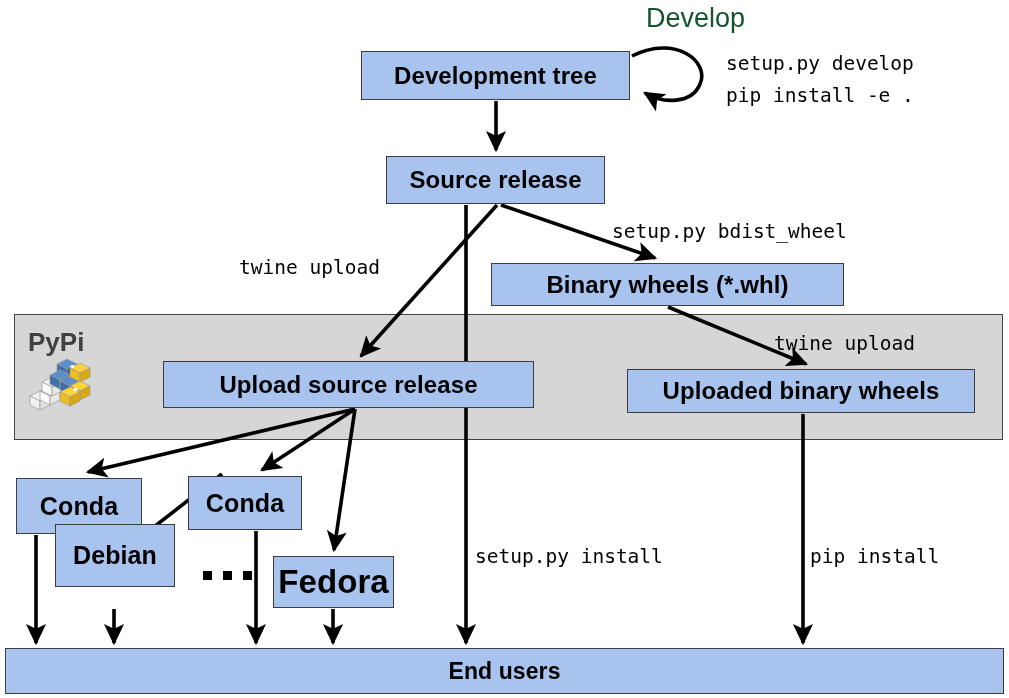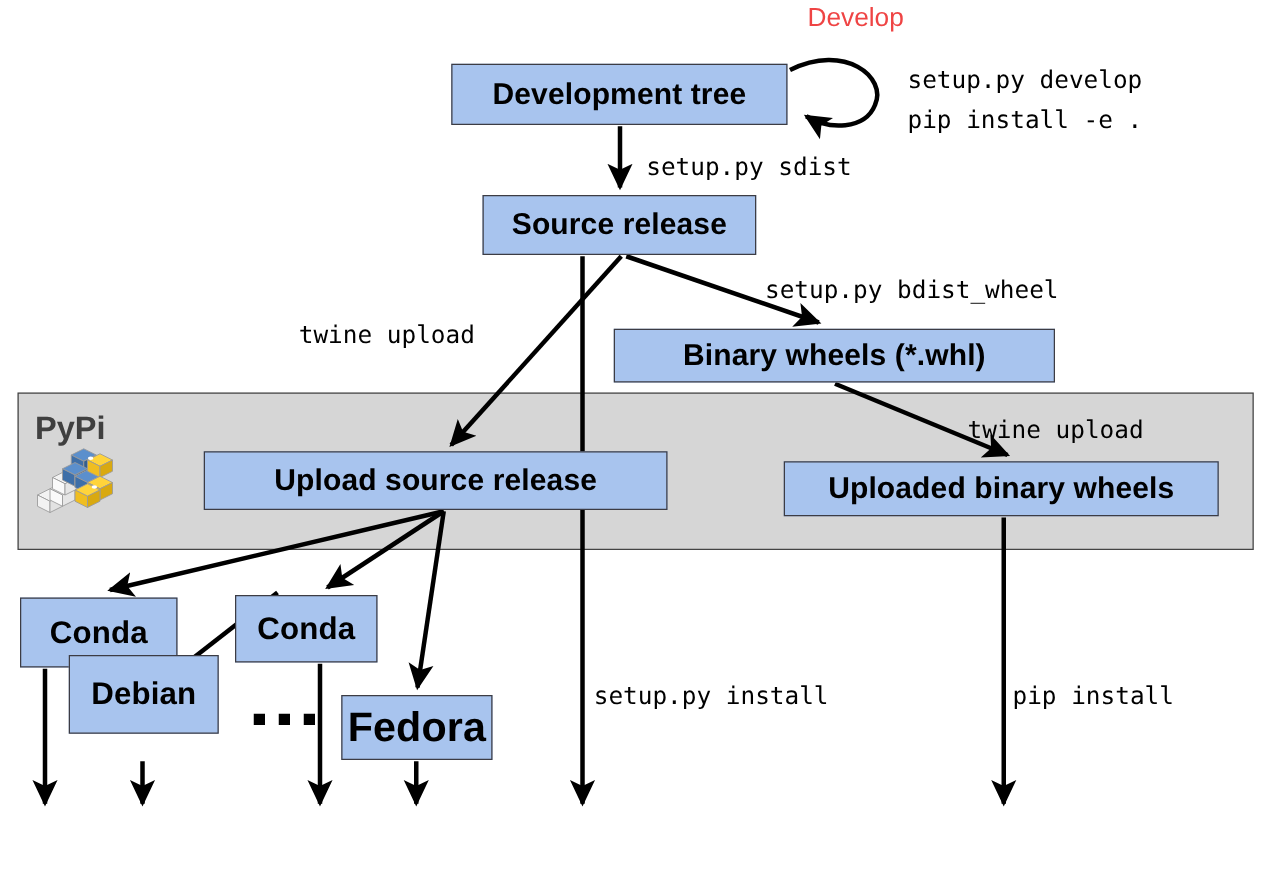--- a/index.html
+++ b/index.html
@@ -50,22 +50,22 @@
     position: absolute;
     font-family: "DejaVu Sans Mono", monospace;
     font-size: 19.5px;
     color: #000;
     white-space: pre;
     letter-spacing: 0px;
   }
   .plain-label {
     position: absolute;
     font-family: "Liberation Sans", sans-serif;
-    font-size: 21px;
-    color: #ef4444;
+    font-size: 27px;
+    color: #14532d;
     white-space: pre;
   }
   .dots {
     position: absolute;
     display: flex;
     gap: 11px;
   }
   .dots i {
     display: block;
     width: 9px;
@@ -203,34 +203,36 @@
   </div>
 
   <div class="node-box" style="left:55px; top:524px; width:120px; height:63px; font-size:25px;">
     <span>Debian</span>
   </div>
 
   <div class="node-box" style="left:273px; top:556px; width:121px; height:52px; font-size:33px;">
     <span>Fedora</span>
   </div>
 
+  <div class="node-box" style="left:5px; top:648px; width:999px; height:46px; font-size:23px;">
+    <span>End users</span>
+  </div>
 
   <div class="dots" style="left:203px; top:571px;">
     <i></i>
     <i></i>
     <i></i>
   </div>
 
   <div class="plain-label" style="left:646px; top:3px;">Develop</div>
 
   <div class="cmd-label" style="left:726px; top:52px;">setup.py develop</div>
 
   <div class="cmd-label" style="left:726px; top:84px;">pip install -e .</div>
 
-  <div class="cmd-label" style="left:517px; top:122px;">setup.py sdist</div>
 
   <div class="cmd-label" style="left:612px; top:220px;">setup.py bdist_wheel</div>
 
   <div class="cmd-label" style="left:239px; top:256px;">twine upload</div>
 
   <div class="cmd-label" style="left:774px; top:332px;">twine upload</div>
 
   <div class="cmd-label" style="left:810px; top:545px;">pip install</div>
 
   <div class="cmd-label" style="left:475px; top:545px;">setup.py install</div>

